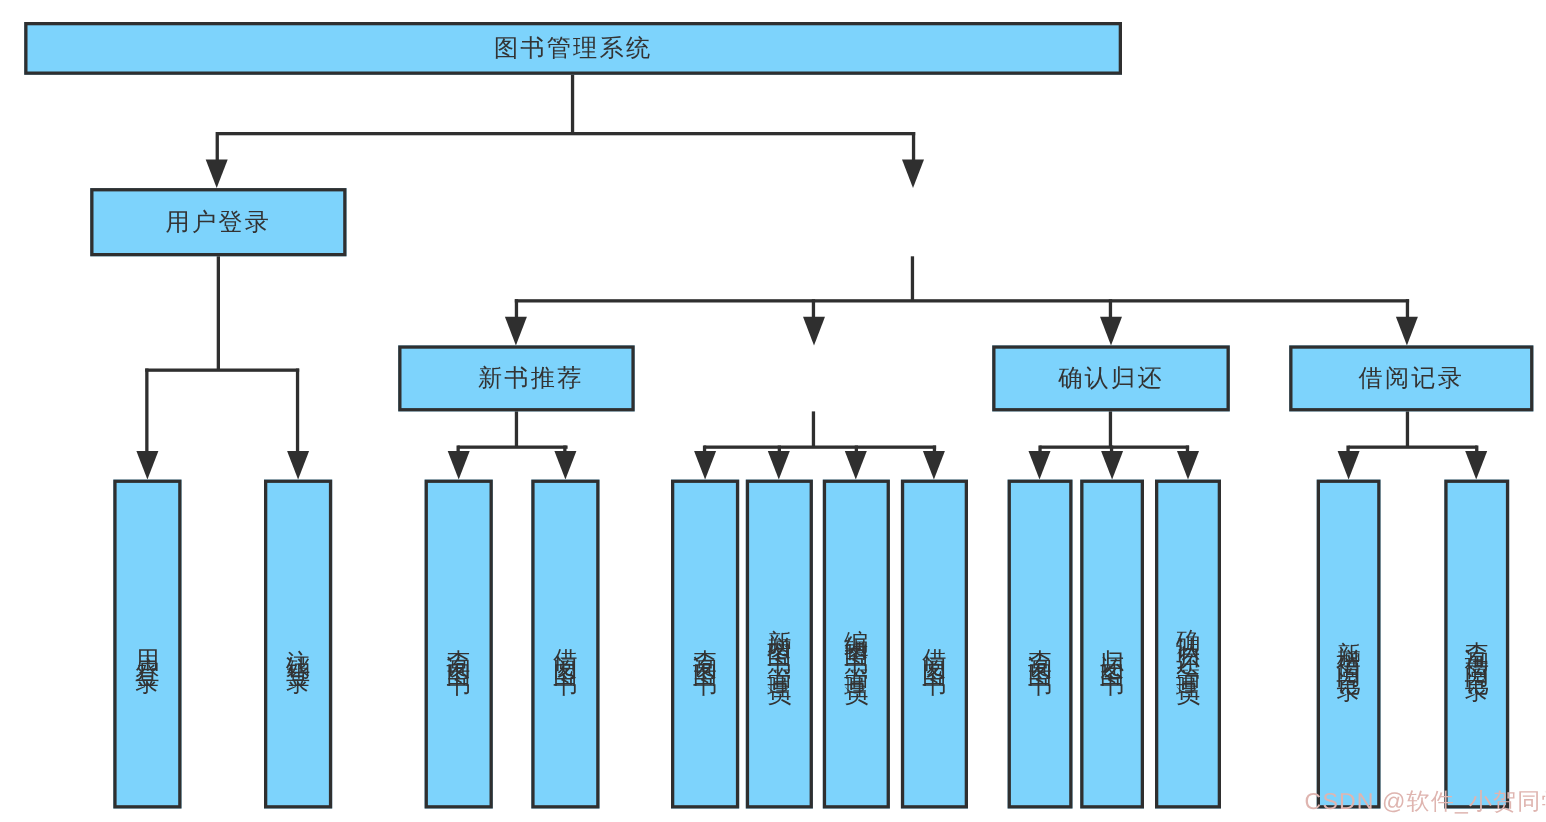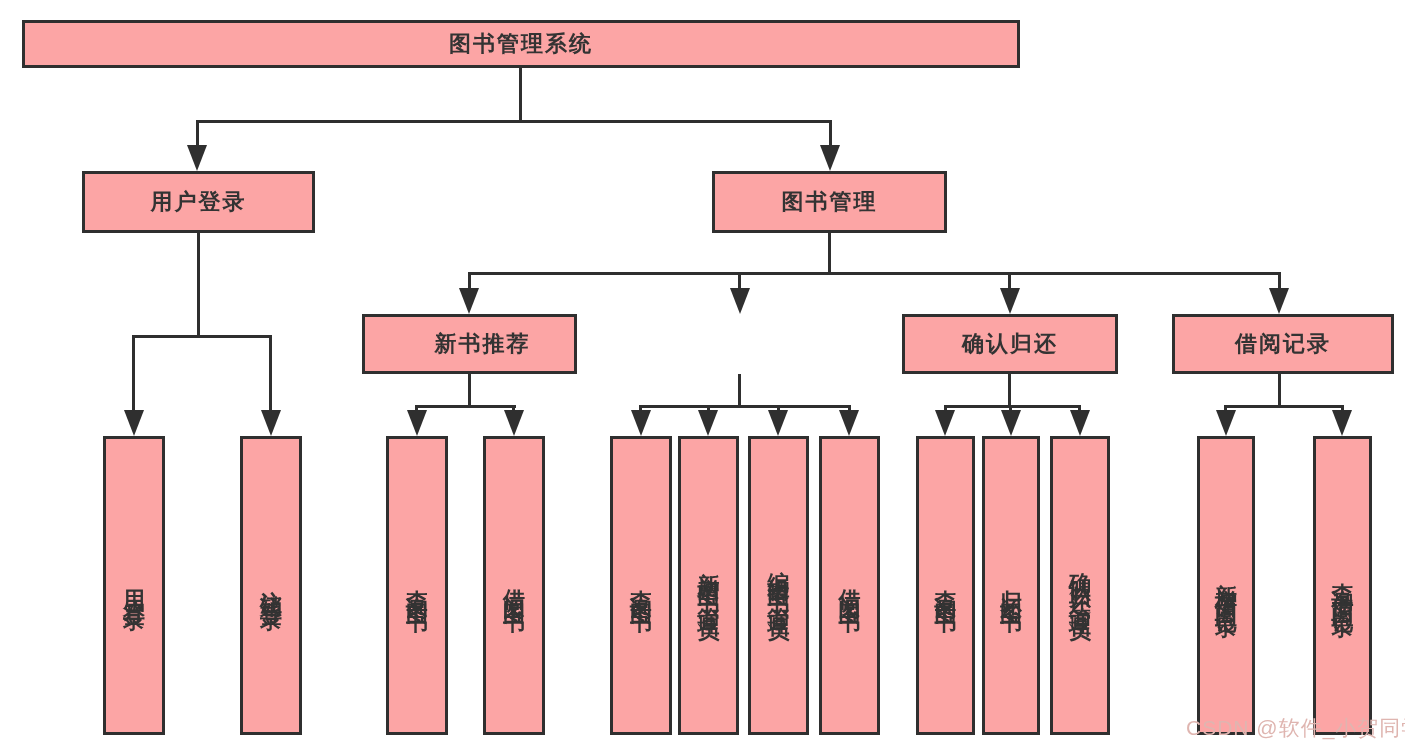--- a/index.html
+++ b/index.html
@@ -7,28 +7,27 @@
     position:relative;
     width:1405px; height:747px;
     background:#ffffff;
     font-family:"Liberation Sans","DejaVu Sans",sans-serif;
     overflow:hidden;
   }
   .box {
     position:absolute;
     box-sizing:border-box;
     border:3px solid #2f2f2f;
-    background:#fca5a5;
+    background:#7dd3fc;
     display:flex;
     align-items:center;
     justify-content:center;
     font-size:22px;
     letter-spacing:2px;
     color:#333333;
-    font-weight:bold;
   }
   .leaf {
     writing-mode:vertical-rl;
     text-orientation:mixed;
     letter-spacing:7px;
     font-size:22px;
     line-height:1;
   }
   .hline, .vline { position:absolute; background:#2f2f2f; }
   .hline { height:3px; }
@@ -61,23 +60,20 @@
 
   <div class="vline" style="left:519px; top:68px;  height:53px;"></div>
   <div class="hline" style="left:197px; top:120px; width:635px;"></div>
   <div class="vline" style="left:196px; top:120px; height:28px;"></div>
   <div class="vline" style="left:829px; top:120px; height:28px;"></div>
   <div class="arrow" style="left:187px; top:145px;"></div>
   <div class="arrow" style="left:820px; top:145px;"></div>
 
   <div class="box" style="left:82px; top:171px; width:233px; height:62px;">
     <span>用户登录</span>
-  </div>
-  <div class="box" style="left:712px; top:171px; width:235px; height:62px;">
-    <span>图书管理</span>
   </div>
 
   <div class="vline" style="left:197px; top:233px; height:103px;"></div>
   <div class="hline" style="left:132px; top:335px; width:140px;"></div>
   <div class="vline" style="left:132px; top:335px; height:77px;"></div>
   <div class="vline" style="left:269px; top:335px; height:77px;"></div>
   <div class="arrow" style="left:124px; top:410px;"></div>
   <div class="arrow" style="left:261px; top:410px;"></div>
 
   <div class="vline" style="left:828px;  top:233px; height:41px;"></div>

